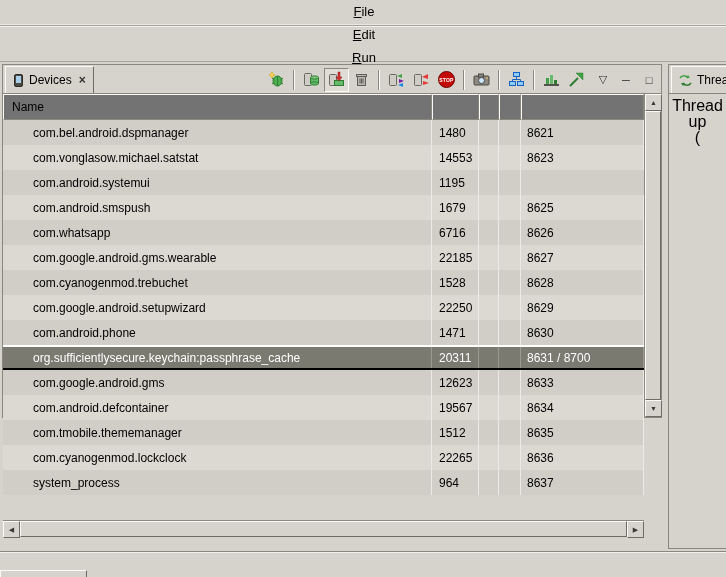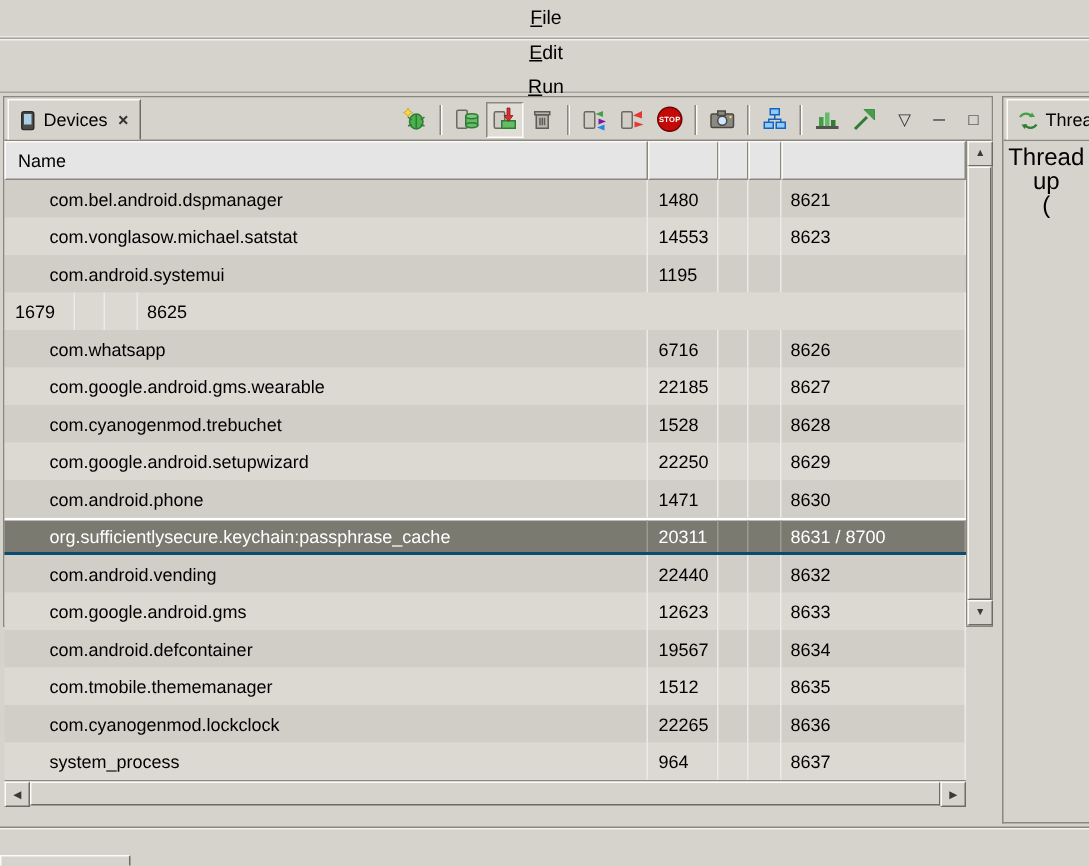--- a/index.html
+++ b/index.html
@@ -94,21 +94,21 @@
     background: #c40909; border: 1px solid #6e0404;
     color: #fff; font-size: 5px; font-weight: bold;
     display: flex; align-items: center; justify-content: center;
     letter-spacing: 0.2px;
   }
   
   .table-wrap { flex: 1; display: flex; min-height: 0; }
   .table-main { width: 641px; display: flex; flex-direction: column; min-height: 0; }
   .header-row { height: 26px; display: flex; flex: none; }
   .hcell {
-    background: #e5e5e5;
+    background: #737373;
     border-top: 1px solid #fbfaf6; border-left: 1px solid #fbfaf6;
     border-right: 1px solid #8a877f; border-bottom: 1px solid #8a877f;
     padding: 5px 0 0 8px; font-size: 12px;
     cursor: default;
   }
   .col-name { width: 429px; }
   .col-pid  { width: 47px; }
   .col-a    { width: 20px; }
   .col-b    { width: 22px; }
   .col-port { flex: 1; }
@@ -121,21 +121,21 @@
     border-right: 1px solid #eceae5;
     overflow: hidden; white-space: nowrap;
   }
   .cell.name { width: 429px; padding-left: 30px; }
   .cell.pid  { width: 47px;  padding-left: 7px; }
   .cell.ca   { width: 20px; }
   .cell.cb   { width: 22px; }
   .cell.port { flex: 1; padding-left: 6px; }
   .row.selected {
     background: #7b7a70; color: #fff;
-    border-top: 2px solid #fff; border-bottom: 2px solid #0c4a6e;
+    border-top: 2px solid #fff; border-bottom: 2px solid #000000;
   }
   .row.selected .cell { border-right-color: #9b9a90; }
   .filler { flex: 1; background: #d6d3cc; }
   
   .hscroll {
     height: 17px; flex: none; display: flex;
     background: #c8c5be; border-top: 1px solid #8a877f;
   }
   .vscroll {
     width: 17px; flex: none; display: flex; flex-direction: column;
@@ -341,20 +341,21 @@
     <div class="cell cb"></div>
     <div class="cell port">8623</div>
   </div>
             <div class="row">
     <div class="cell name">com.android.systemui</div>
     <div class="cell pid">1195</div>
     <div class="cell ca"></div>
     <div class="cell cb"></div>
   </div>
             <div class="row">
+    <div class="cell name">com.android.smspush</div>
     <div class="cell pid">1679</div>
     <div class="cell ca"></div>
     <div class="cell cb"></div>
     <div class="cell port">8625</div>
   </div>
             <div class="row">
     <div class="cell name">com.whatsapp</div>
     <div class="cell pid">6716</div>
     <div class="cell ca"></div>
     <div class="cell cb"></div>
@@ -387,27 +388,20 @@
     <div class="cell ca"></div>
     <div class="cell cb"></div>
     <div class="cell port">8630</div>
   </div>
             <div class="row selected">
     <div class="cell name">org.sufficientlysecure.keychain:passphrase_cache</div>
     <div class="cell pid">20311</div>
     <div class="cell ca"></div>
     <div class="cell cb"></div>
     <div class="cell port">8631 / 8700</div>
-  </div>
-            <div class="row">
-    <div class="cell name">com.android.vending</div>
-    <div class="cell pid">22440</div>
-    <div class="cell ca"></div>
-    <div class="cell cb"></div>
-    <div class="cell port">8632</div>
   </div>
             <div class="row">
     <div class="cell name">com.google.android.gms</div>
     <div class="cell pid">12623</div>
     <div class="cell ca"></div>
     <div class="cell cb"></div>
     <div class="cell port">8633</div>
   </div>
             <div class="row">
     <div class="cell name">com.android.defcontainer</div>

